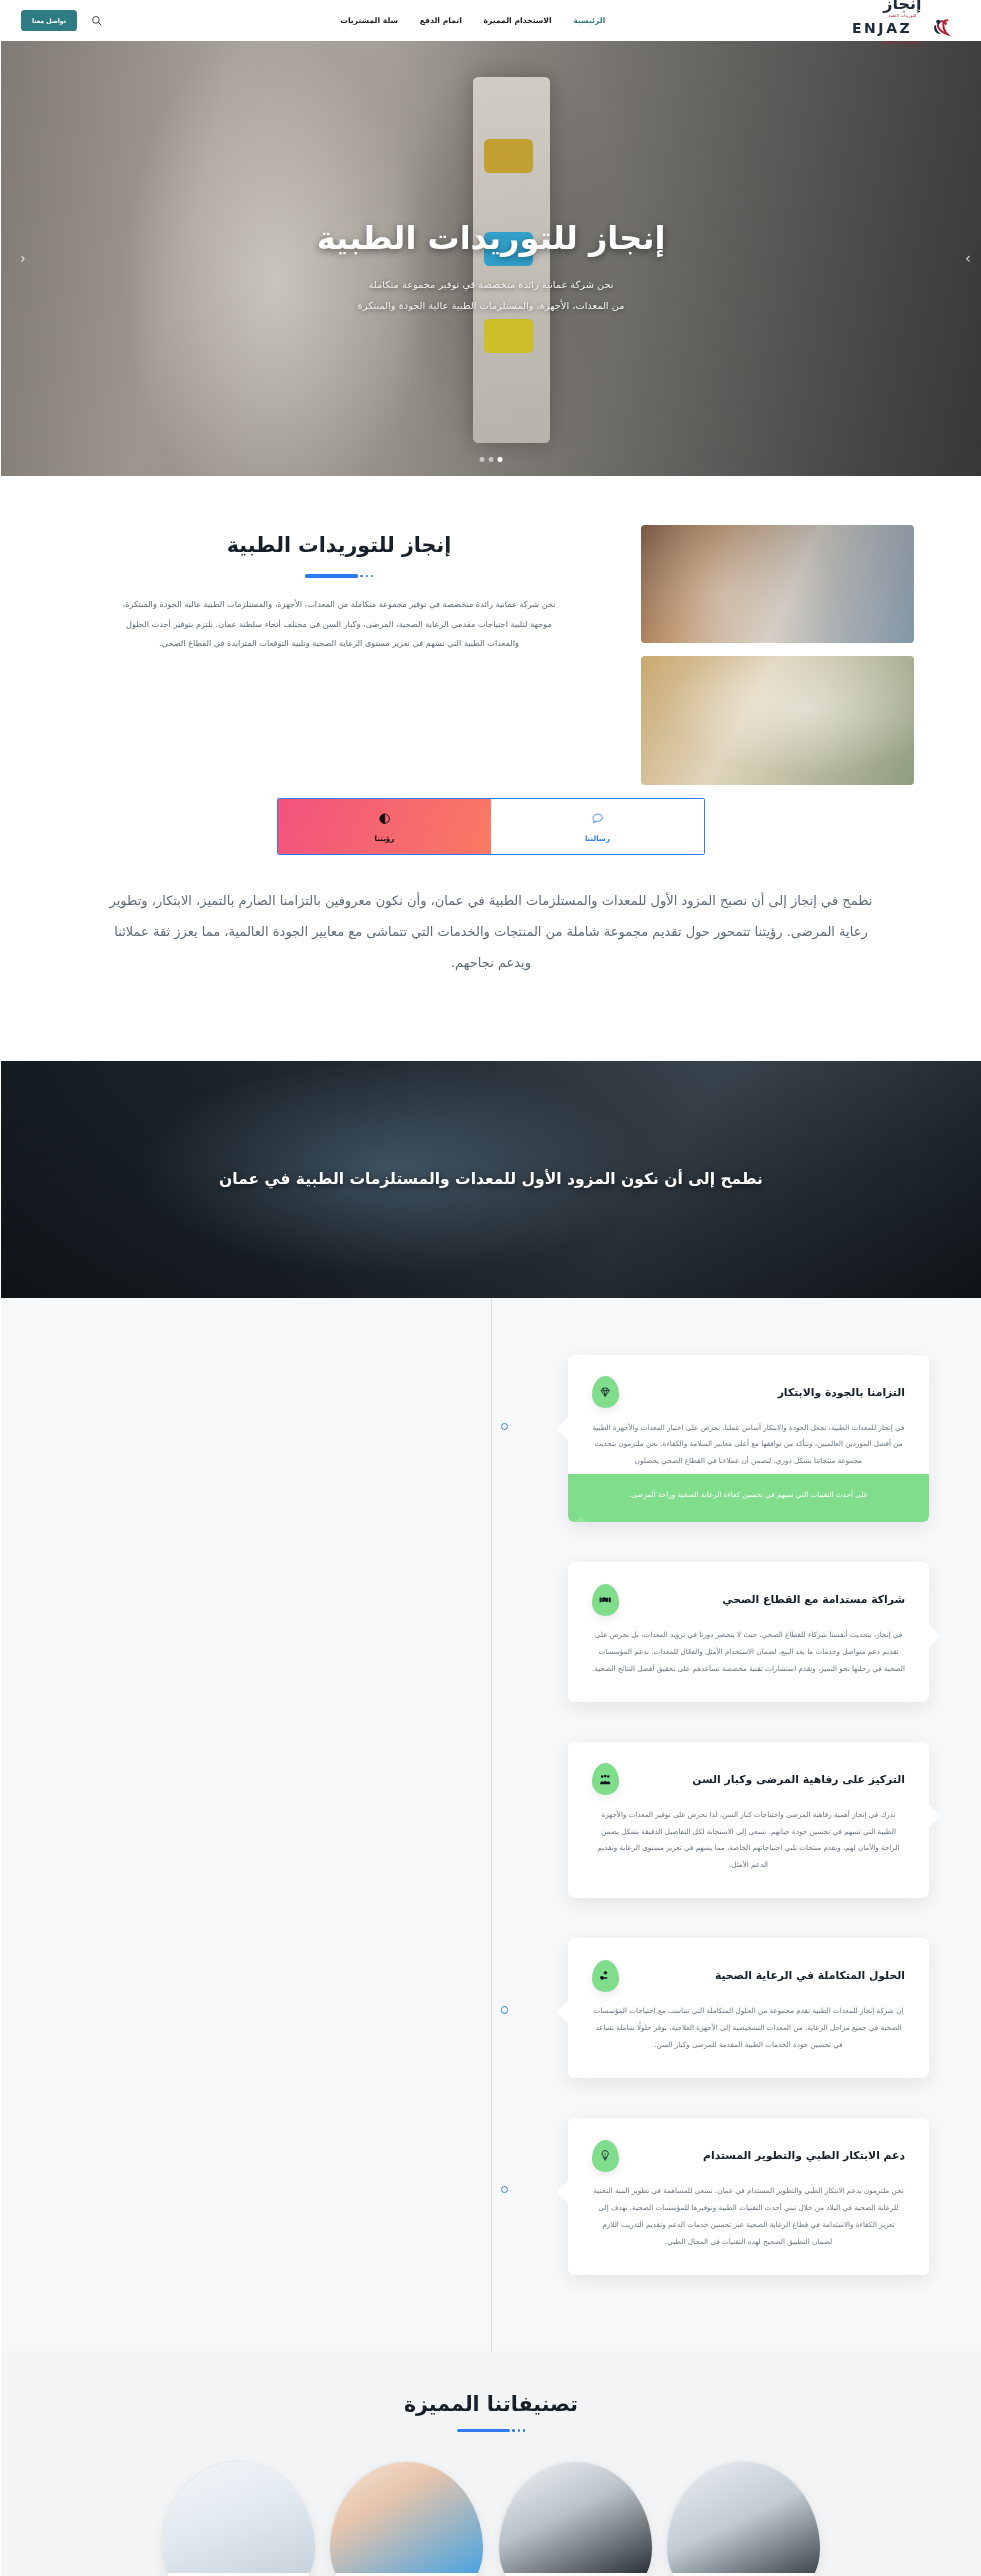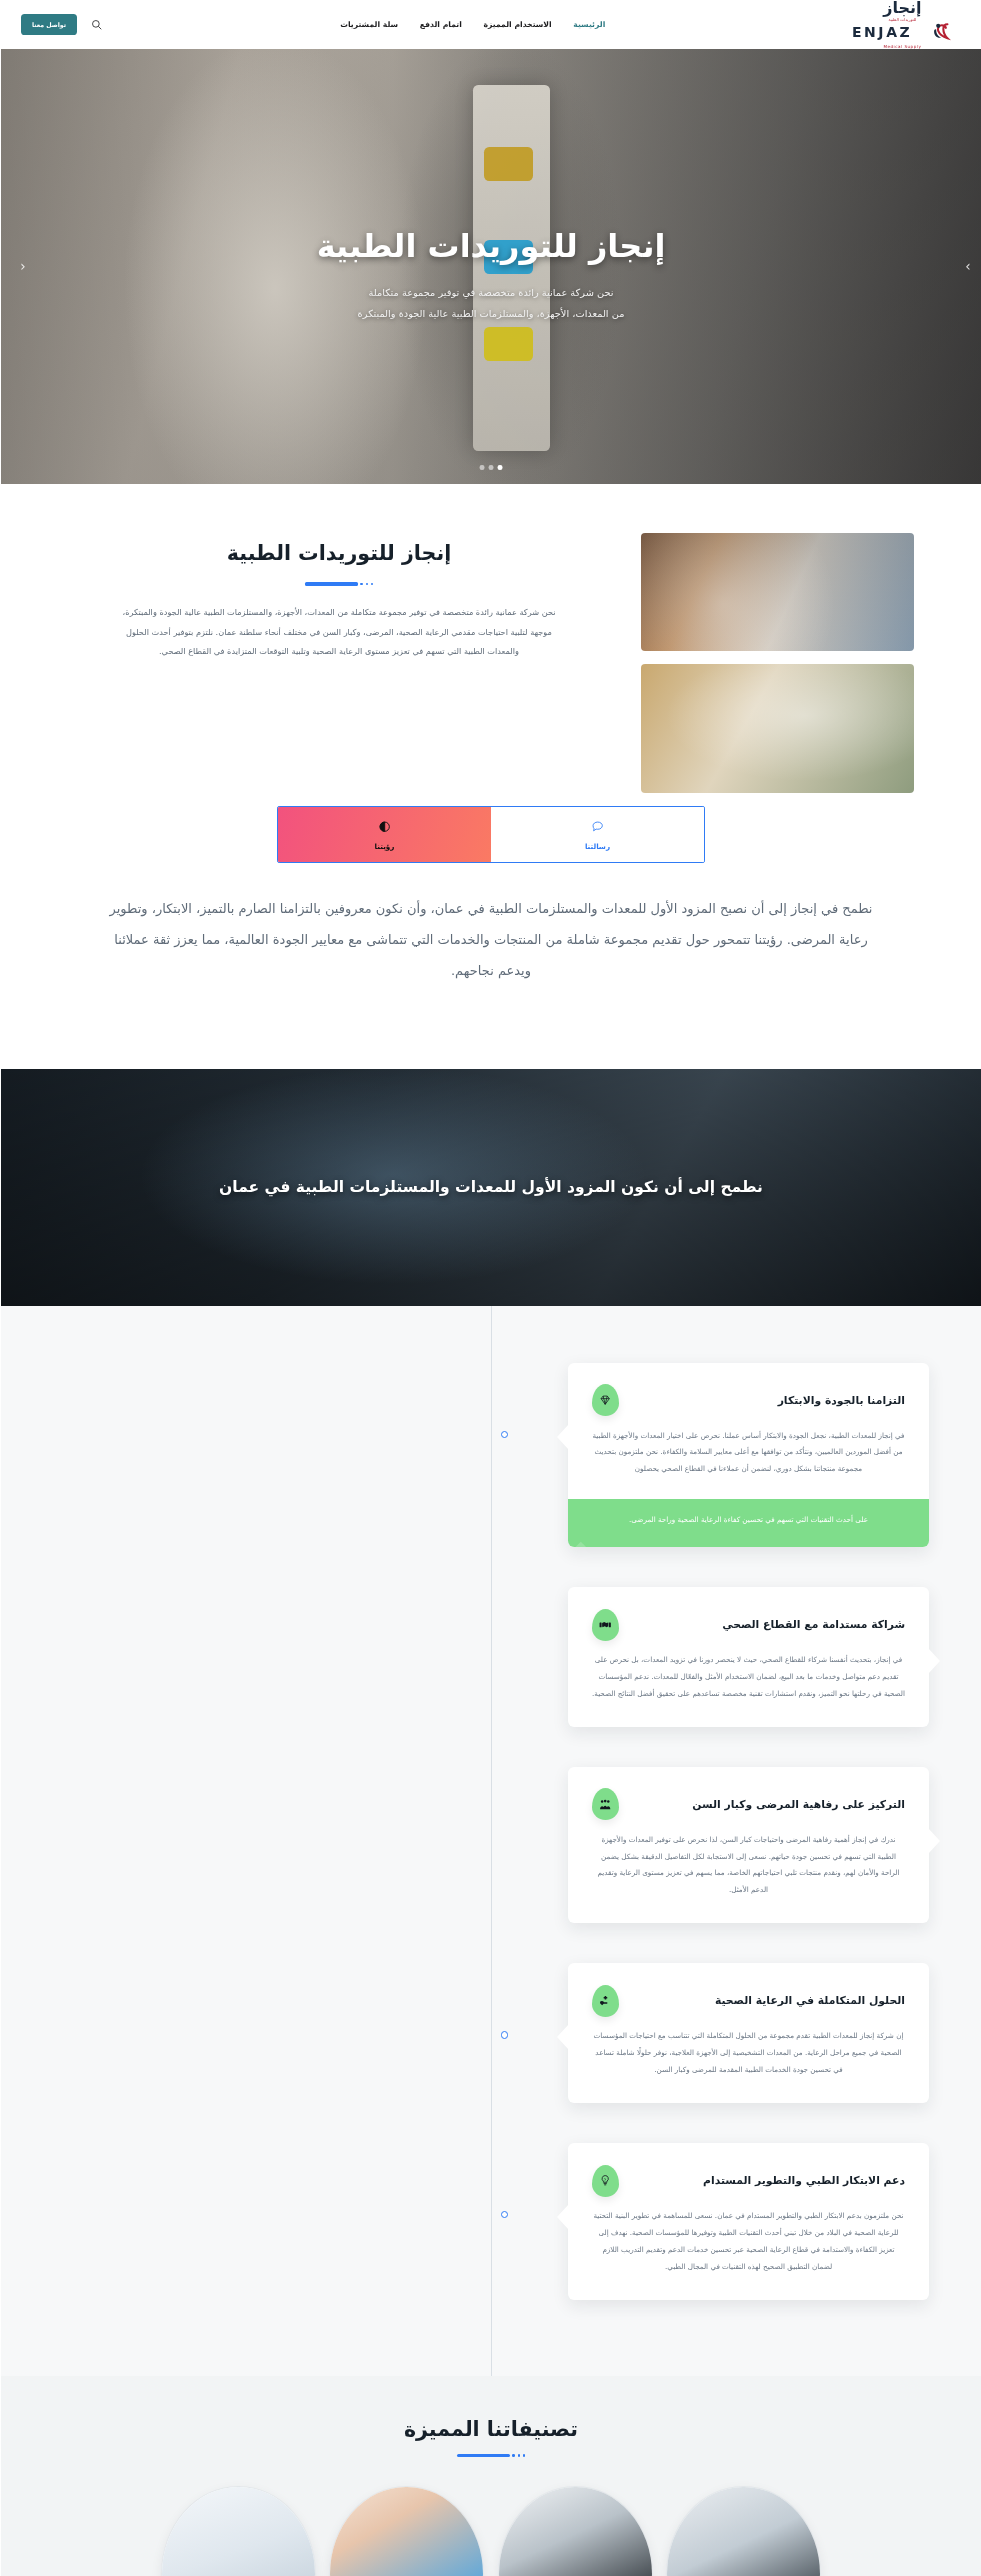--- a/index.html
+++ b/index.html
@@ -5,21 +5,21 @@
   *{box-sizing:border-box;margin:0;padding:0;}
   html,body{width:982px;}
   body{
     font-family:"DejaVu Sans","Liberation Sans",sans-serif;
     background:#ffffff;color:#16202a;direction:rtl;
     width:982px;overflow-x:hidden;
   }
   .page{width:982px;position:relative;}
 
   
-  .header{height:49px;background:#ffffff;display:flex;align-items:center;
+  .header{height:41px;background:#ffffff;display:flex;align-items:center;
     padding:0 20.6px 0 20.6px;position:relative;z-index:40;}
   .logo{display:flex;flex-direction:column;align-items:center;justify-content:center;
     width:118px;height:49px;position:relative;flex:0 0 auto;}
   .logo-ar{font-size:16px;font-weight:bold;color:#1b2a3d;letter-spacing:0.5px;line-height:1;}
   .logo-sub-ar{font-size:4.1px;color:#b52032;margin-top:1px;letter-spacing:0.3px;}
   .logo-row{display:flex;align-items:center;gap:19px;margin-top:-2.1px;}
   .logo-mark{width:21.6px;height:24px;position:relative;flex:0 0 auto;}
   .logo-en{font-size:14px;font-weight:bold;color:#1b2a3d;letter-spacing:2.6px;line-height:1;}
   .logo-tag{font-size:4.1px;color:#b52032;letter-spacing:0.5px;margin-top:0.5px;}
   .nav{flex:1;display:flex;align-items:center;justify-content:center;gap:21.6px;}
@@ -112,21 +112,21 @@
   .fcard-p{font-size:7.2px;line-height:2.35;color:#6b7785;margin-top:11.3px;text-align:center;}
   .fcard .tail{position:absolute;top:61px;width:0;height:0;border-top:13.4px solid transparent;
     border-bottom:13.4px solid transparent;}
   .fcard.left .tail{left:-11.3px;border-right:12.4px solid #fff;}
   .fcard.right .tail{right:-11.3px;border-left:12.4px solid #fff;}
   .fcard .node{position:absolute;top:68px;width:7.2px;height:7.2px;border-radius:50%;
     background:#fff;border:1px solid #2f7bf5;}
   .fcard.left .node{left:-67px;}
   .green-box{background:#7fdd8b;border-radius:0 0 6.2px 6.2px;color:#fff;
     padding:12.4px 24px 19.6px;font-size:7.2px;line-height:2.2;text-align:center;
-    margin:21px -24px -24px;position:relative;overflow:hidden;}
+    margin:4px -24px -24px;position:relative;overflow:hidden;}
   .green-box .ghost{position:absolute;left:-5.2px;top:5.2px;font-size:47px;opacity:.18;color:#fff;}
 
   
   .cats{background:#f2f4f5;padding:41px 0 57px;text-align:center;}
   .cats-title{font-size:20.6px;font-weight:bold;color:#16202a;}
   .cats-row{display:flex;justify-content:center;gap:13.4px;margin-top:29px;padding:0 20.6px;
     flex-wrap:nowrap;}
   .cat{width:155px;height:155px;background:#fff;border-radius:77px 77px 77px 77px/
     88px 88px 67px 67px;border:0.5px solid #e3e7ea;box-shadow:0 4.1px 11.3px rgba(20,30,45,.07);
     overflow:hidden;display:flex;flex-direction:column;align-items:center;cursor:pointer;

